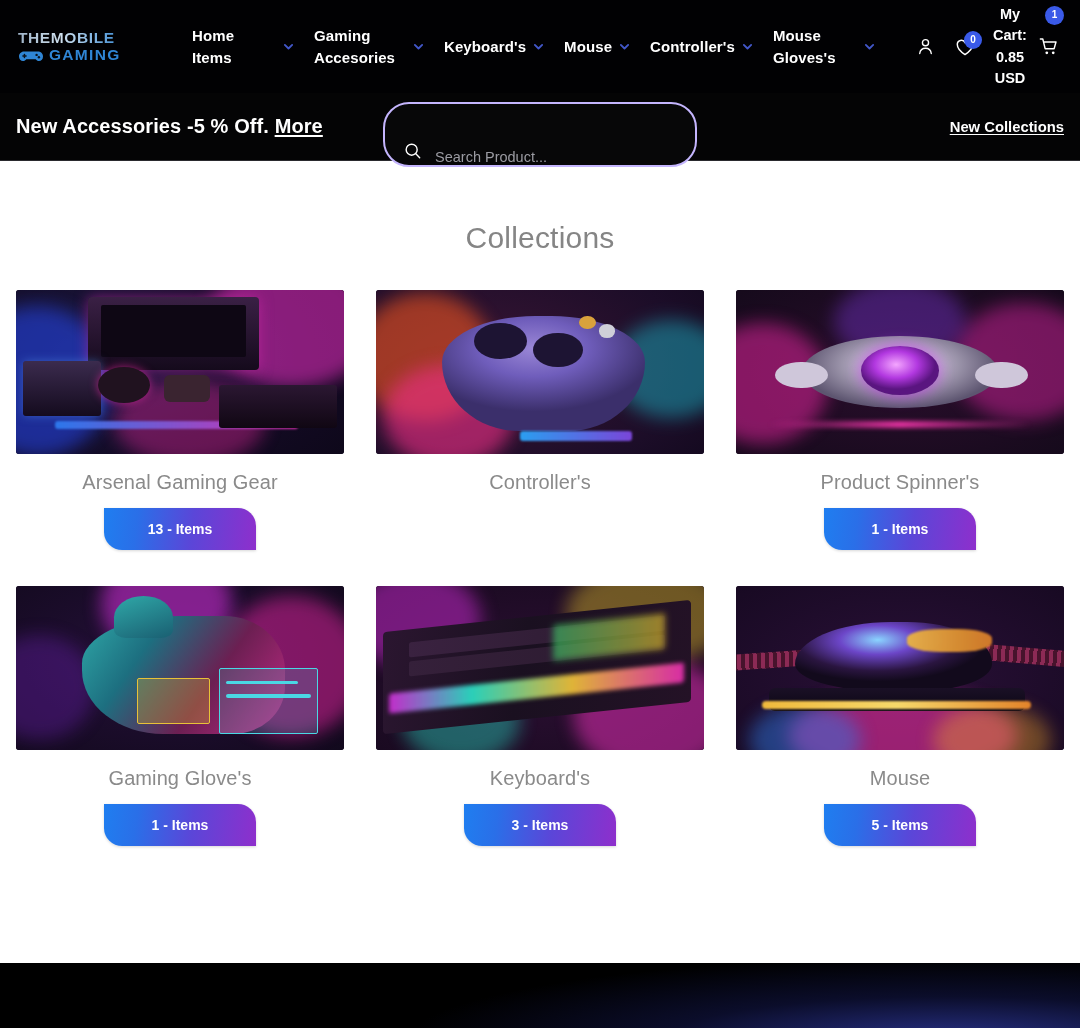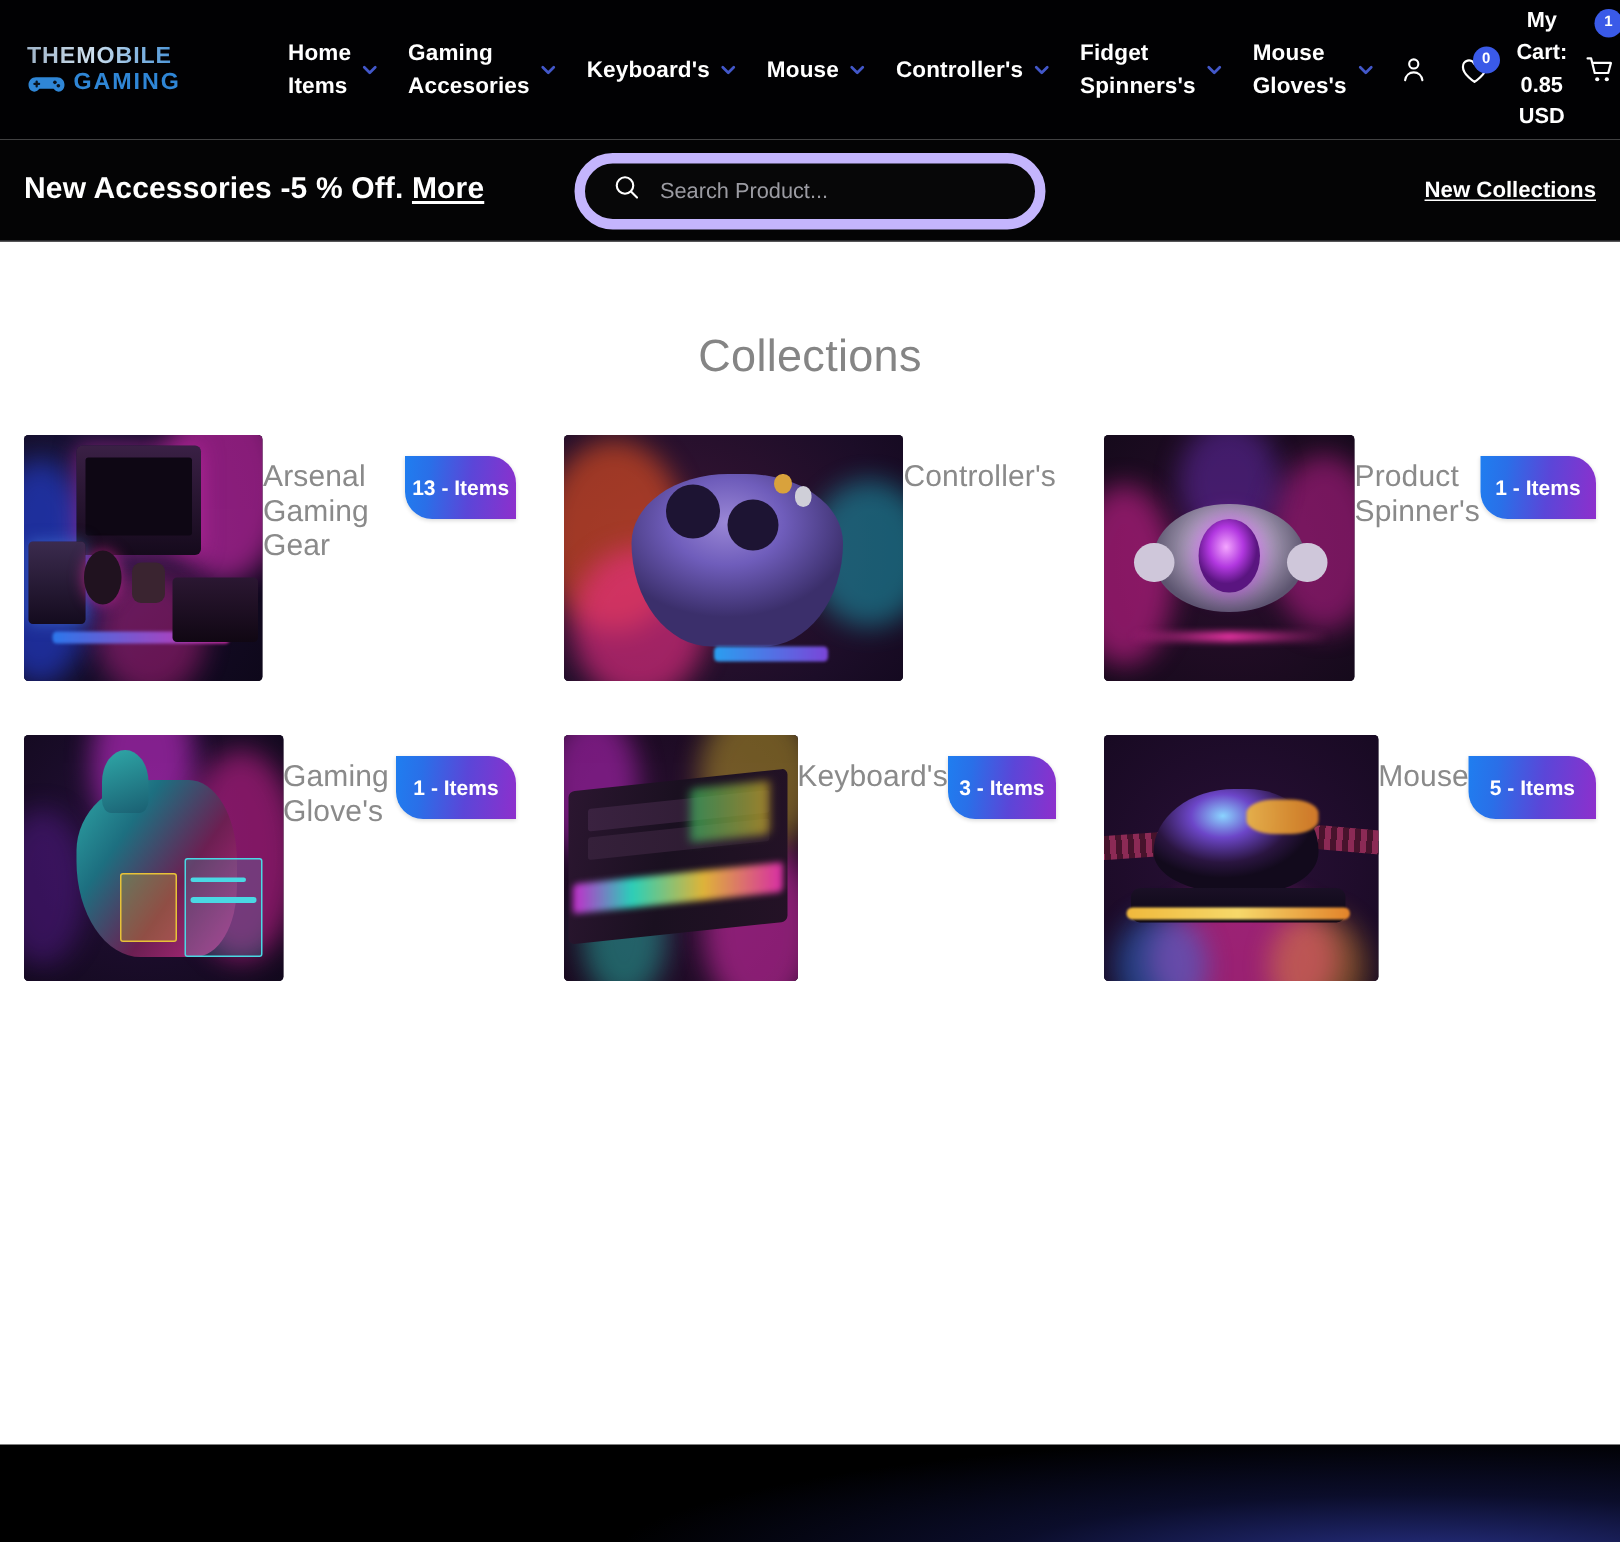--- a/index.html
+++ b/index.html
@@ -71,25 +71,25 @@
     position: relative; width: 1080px; height: 68px;
     background: #040405;
     display: flex; align-items: center;
     padding: 0 16px;
     border-bottom: 1px solid #2a2a2e;
   }
   .promo { color: #ffffff; font-size: 20px; font-weight: 700; letter-spacing: 0.1px; flex: none; }
   .promo a { color: #ffffff; text-decoration: underline; text-underline-offset: 2px; }
   .searchbox {
     position: absolute; left: 383px; top: 102px;
-    width: 314px; height: 51px;
-    border: 7px solid #c4b5fd;
+    width: 314px; height: 65px;
+    border: 2px solid #c4b5fd;
     border-radius: 26px 26px 26px 26px;
     background: #070708;
-    display: flex; align-items: center; gap: 12px;
+    display: flex; align-items: flex-end; gap: 12px;
     padding: 0 18px;
   }
   .search-input {
     flex: 1; background: transparent; border: 0; outline: 0;
     color: #cfcfd4; font-size: 14.5px;
     font-family: "Liberation Sans", sans-serif;
   }
   .search-input::placeholder { color: #9b9ba2; }
   .newcoll {
     margin-left: auto; color: #ffffff; font-size: 14.8px; font-weight: 700;
@@ -100,21 +100,21 @@
   .main { width: 1080px; background: #fff; padding-top: 60px; }
   .section-title {
     text-align: center; color: #858585;
     font-size: 30px; font-weight: 400; letter-spacing: 0.2px;
     margin-bottom: 35px;
   }
   .grid {
     display: grid; grid-template-columns: repeat(3, 328px);
     justify-content: center; column-gap: 32px; row-gap: 0;
   }
-  .card { width: 328px; display: flex; flex-direction: row; }
+  .card { width: 328px; display: flex; flex-direction: column; align-items: center; }
   .card-img {
     width: 328px; height: 164px; border-radius: 3px;
     position: relative; overflow: hidden; background: #120a1e;
     cursor: pointer;
   }
   .card-title {
     margin-top: 17px; color: #8a8a8a;
     font-size: 20px; font-weight: 400; letter-spacing: 0.1px;
     cursor: pointer;
   }
@@ -217,28 +217,20 @@
 
     <div class="navitem">
       <span class="navitem-label" style="max-width:none;white-space:nowrap">Controller's</span>
       <span class="caret">
         <svg viewBox="0 0 12 12" width="11" height="11">
             <path d="M2 4.2 6 8.2l4-4" fill="none" stroke="#4257c9" stroke-width="2" stroke-linecap="round" stroke-linejoin="round"></path>
           </svg>
       </span>
     </div>
 
-    <div class="navitem">
-      <span class="navitem-label">Fidget Spinners's</span>
-      <span class="caret">
-        <svg viewBox="0 0 12 12" width="11" height="11">
-            <path d="M2 4.2 6 8.2l4-4" fill="none" stroke="#4257c9" stroke-width="2" stroke-linecap="round" stroke-linejoin="round"></path>
-          </svg>
-      </span>
-    </div>
 
     <div class="navitem">
       <span class="navitem-label">Mouse Gloves's</span>
       <span class="caret">
         <svg viewBox="0 0 12 12" width="11" height="11">
             <path d="M2 4.2 6 8.2l4-4" fill="none" stroke="#4257c9" stroke-width="2" stroke-linecap="round" stroke-linejoin="round"></path>
           </svg>
       </span>
     </div>
 

